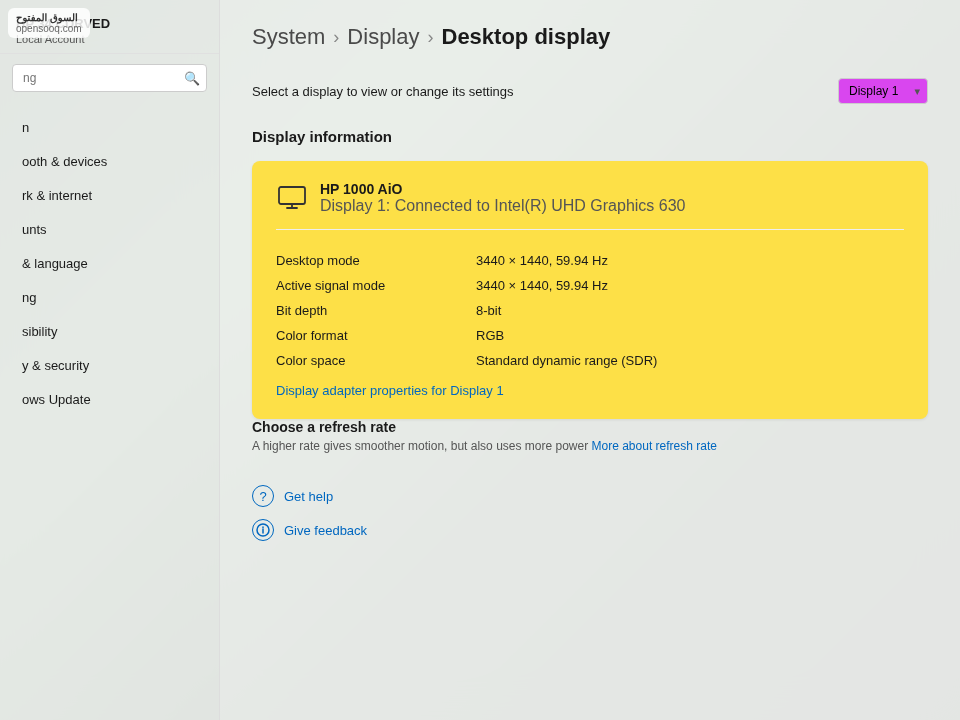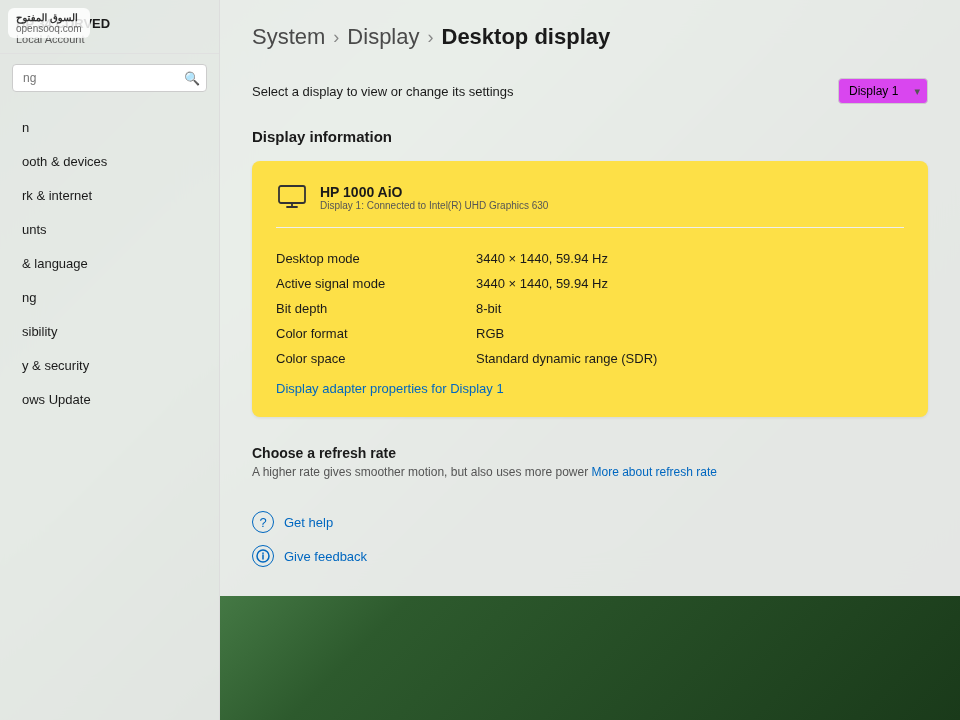--- a/index.html
+++ b/index.html
@@ -94,21 +94,21 @@
       margin: 1px 6px;
     }
 
     
     .main {
       flex: 1;
       background: rgba(243, 243, 243, 0.93);
       backdrop-filter: blur(20px);
       overflow-y: auto;
       padding: 24px 32px;
-      height: 596px;
+      height: 720px;
     }
 
     
     .breadcrumb {
       display: flex;
       align-items: center;
       gap: 8px;
       font-size: 22px;
       font-weight: 300;
       color: #1a1a1a;
@@ -206,21 +206,21 @@
       color: #333;
     }
 
     .display-device-info .device-name {
       font-size: 14px;
       font-weight: 600;
       color: #1a1a1a;
     }
 
     .display-device-info .device-connection {
-      font-size: 10px;
+      font-size: 16px;
       color: #555;
     }
 
     .info-table {
       width: 100%;
     }
 
     .info-row {
       display: flex;
       padding: 5px 0;
@@ -250,21 +250,20 @@
     
     .refresh-section {
       margin-bottom: 24px;
     }
 
     .refresh-title {
       font-size: 14px;
       font-weight: 600;
       color: #1a1a1a;
       margin-bottom: 4px;
-      margin-top: 28px;
     }
 
     .refresh-desc {
       font-size: 12px;
       color: #555;
     }
 
     .refresh-link {
       color: #0067c0;
       text-decoration: none;

